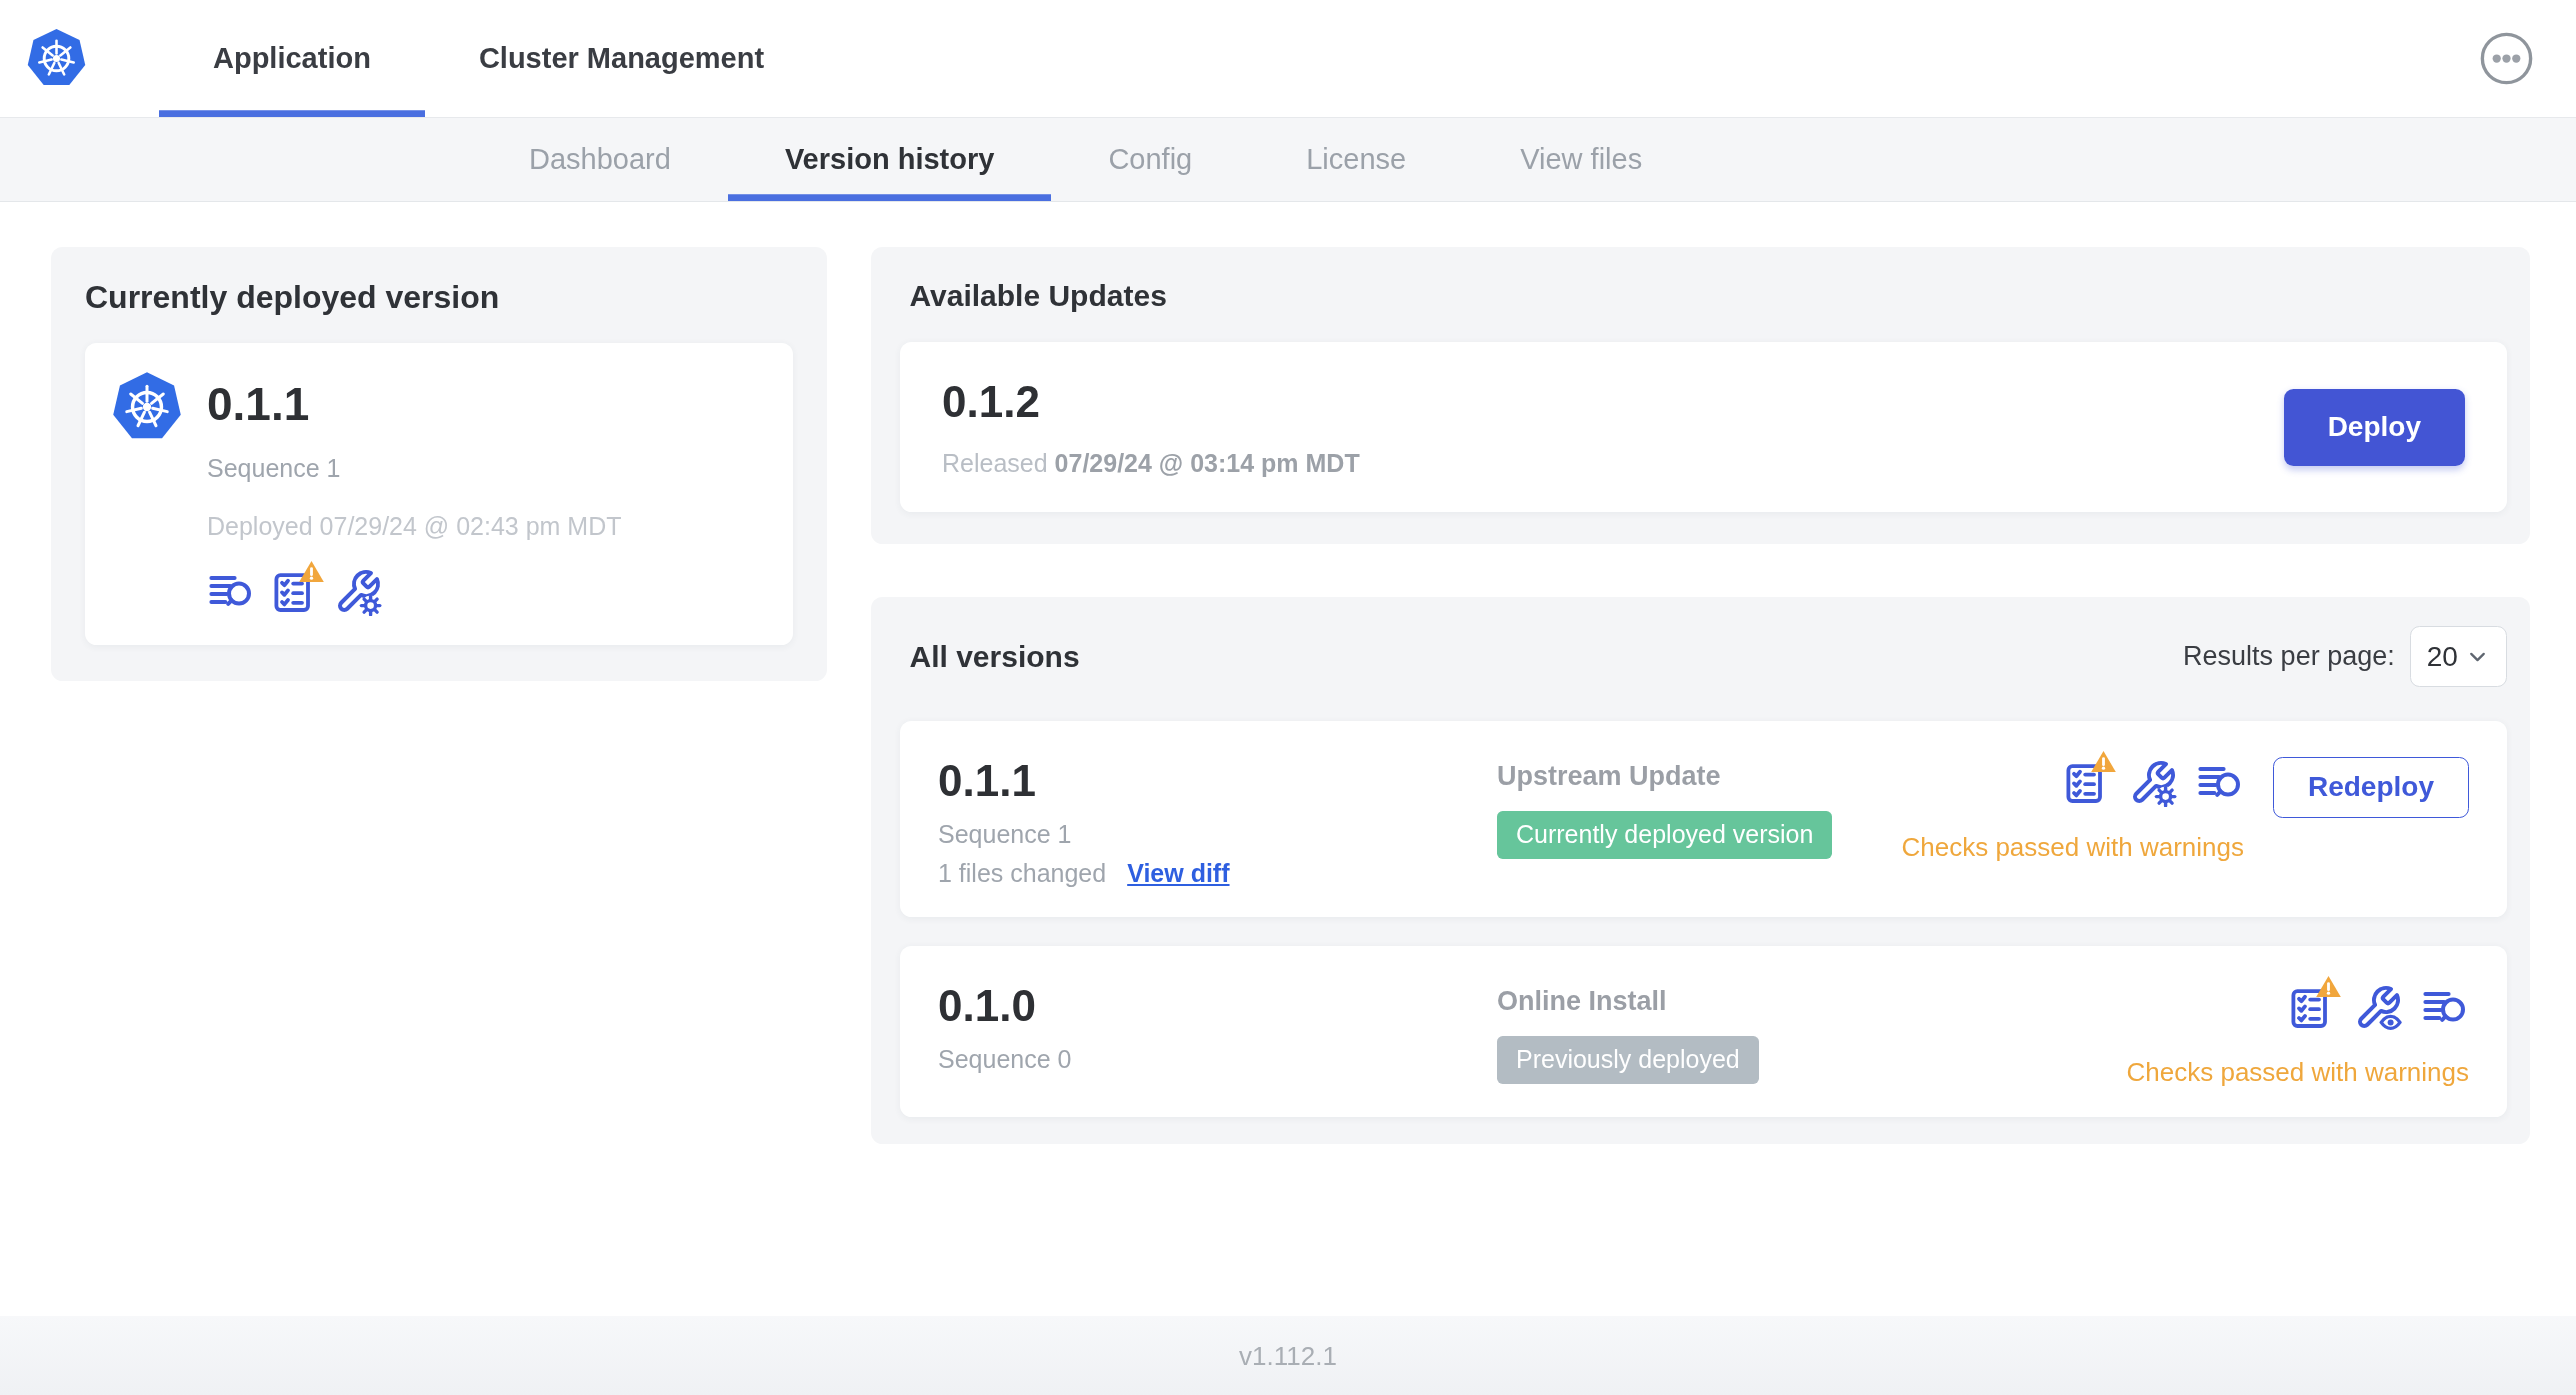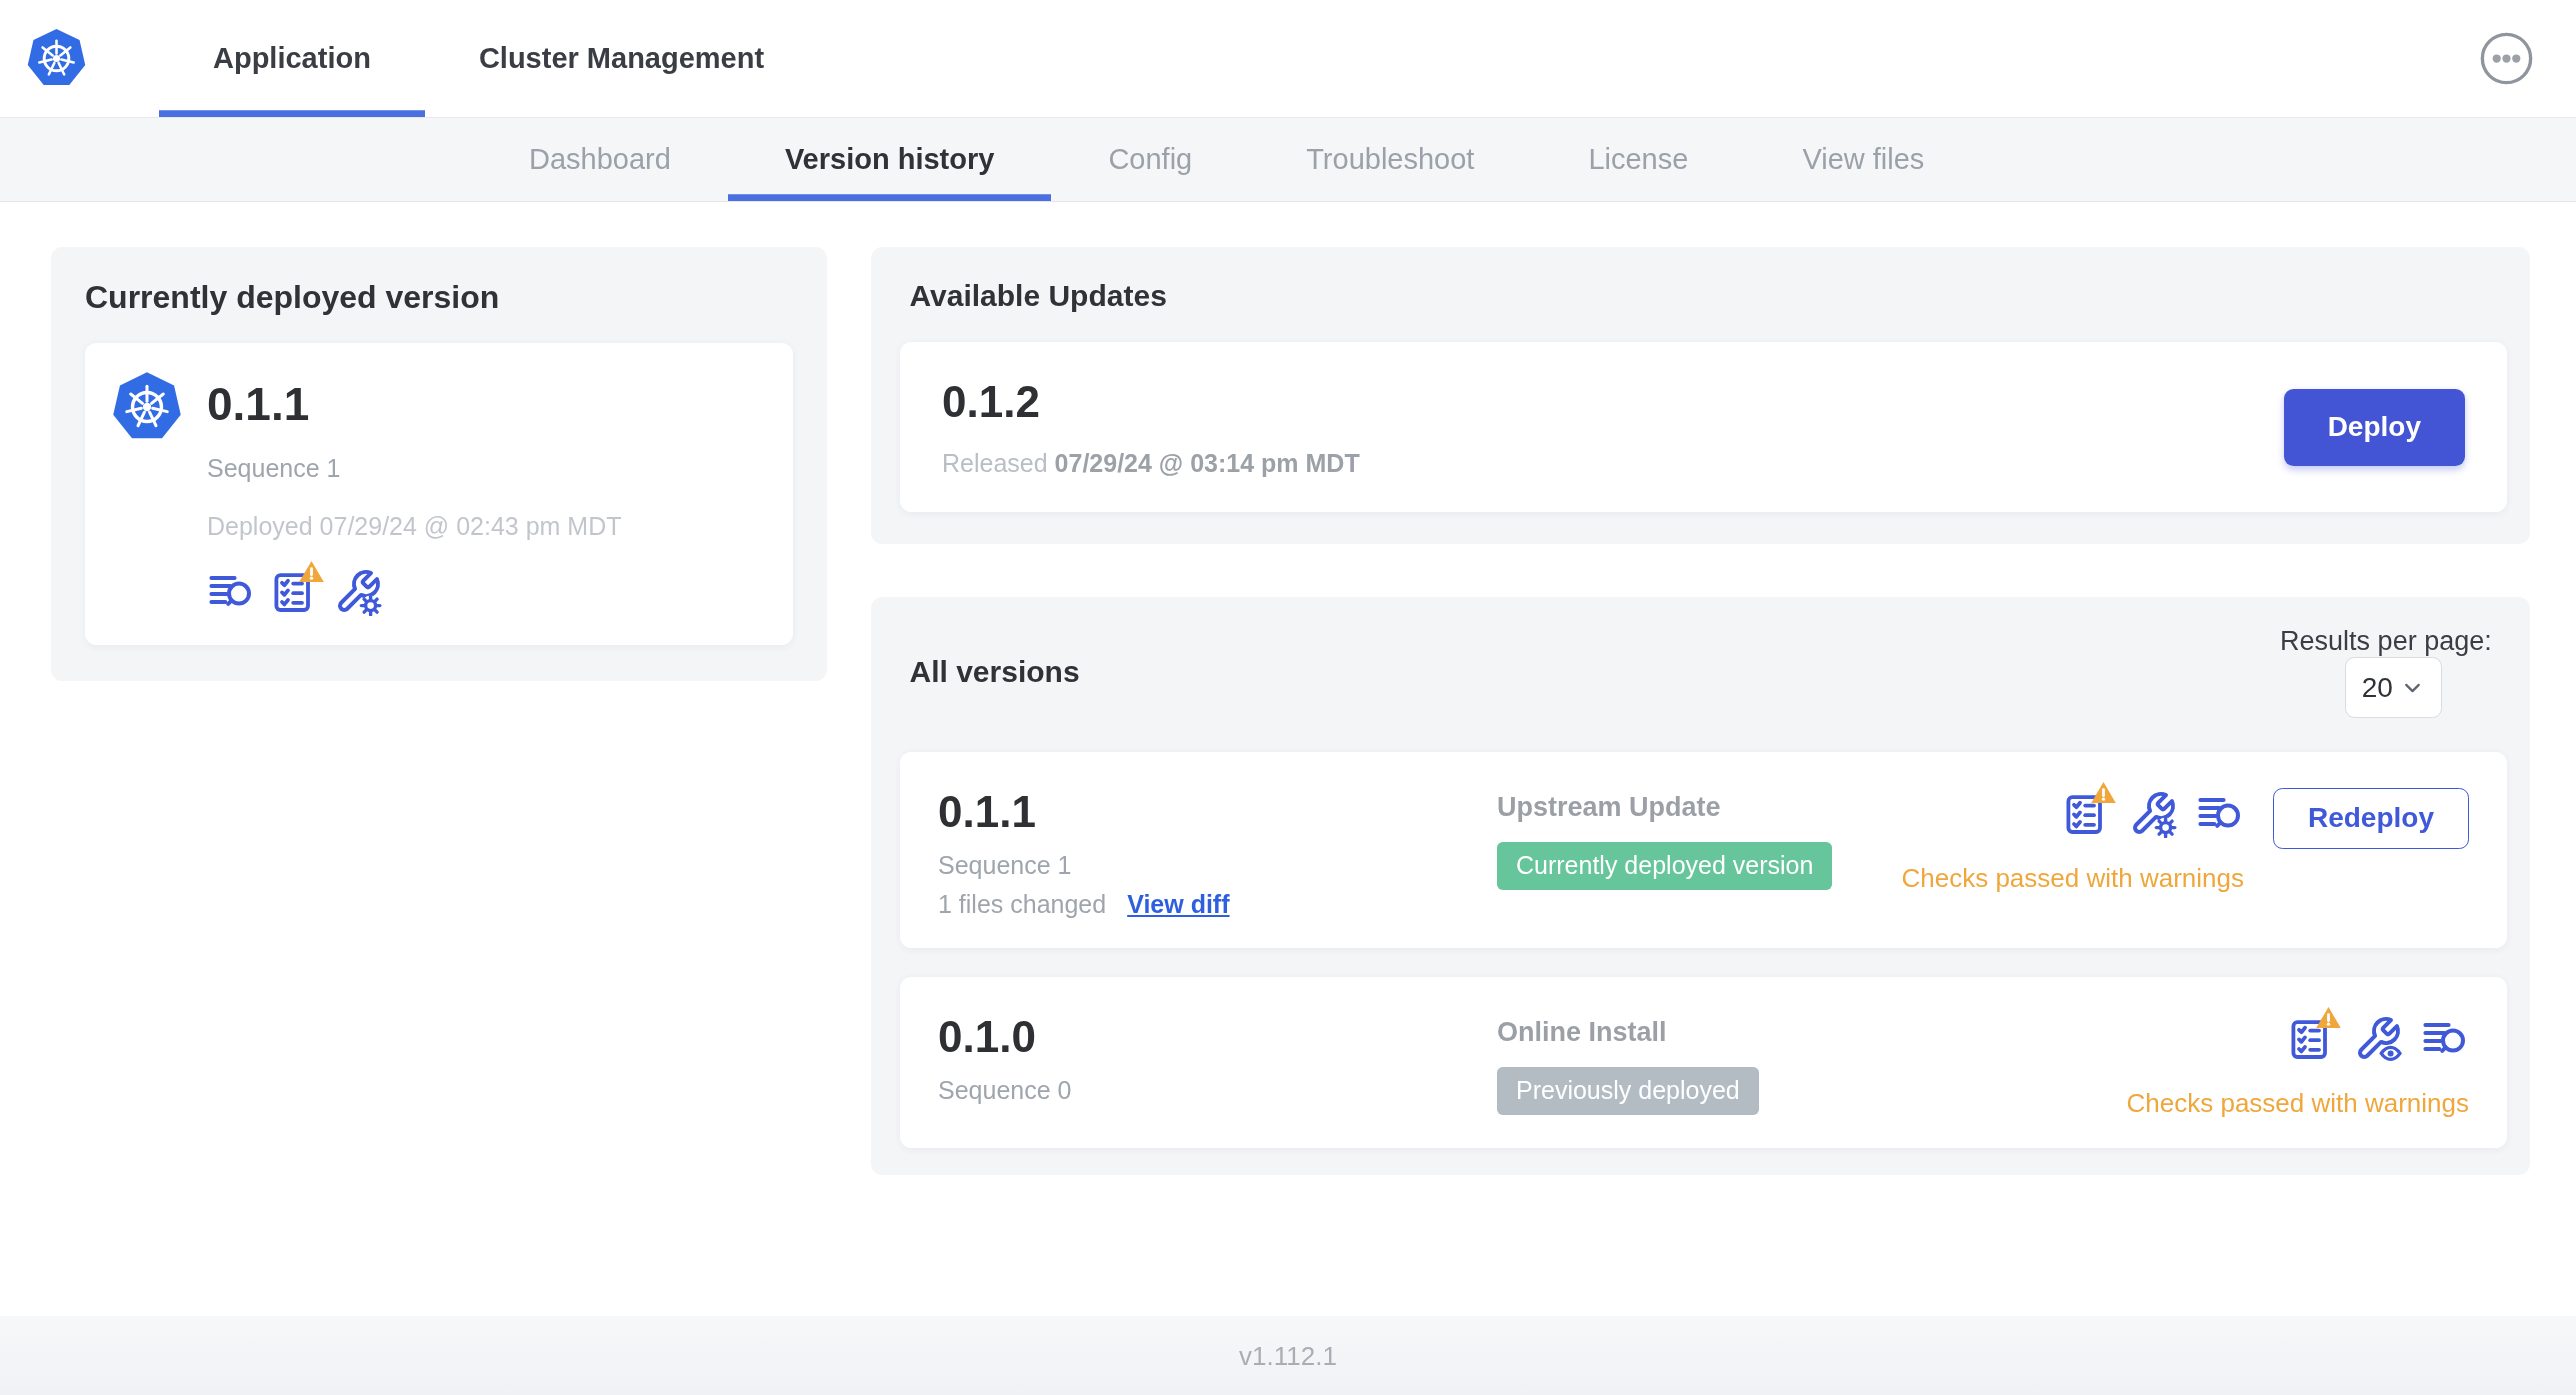--- a/index.html
+++ b/index.html
@@ -92,21 +92,21 @@
     background: #4355d4; color: #fff;
     font-family: "Liberation Sans", sans-serif;
     font-size: 28px; font-weight: 700;
     border: none; border-radius: 9.5px; cursor: pointer;
     box-shadow: 0 3.8px 7.6px rgba(67,85,212,0.30);
   }
 
   .allversions-card { margin-top: 53px; padding: 29px 23px 27px 29px; }
   .av-head { display: flex; align-items: center; }
   .av-head .card-title { margin-left: 9.5px; }
-  .rpp { margin-left: auto; display: flex; align-items: center; flex-direction: column; }
+  .rpp { margin-left: auto; display: flex; align-items: center; }
   .rpp-label { font-size: 27px; color: #3a3d43; margin-right: 15.3px; }
   .rpp-select {
     width: 97px; height: 61px;
     background: #fff; border: 1.9px solid #d8dce1; border-radius: 9.5px;
     display: flex; align-items: center; justify-content: center; gap: 7.6px;
     cursor: pointer;
   }
   .rpp-value { font-size: 28px; color: #2f3237; }
   .chev { width: 25px; height: 25px; }
 
@@ -232,21 +232,20 @@
     <svg viewBox="0 0 36 36" width="55" height="55">
         <use href="#i-dots"></use>
       </svg>
   </button>
 </header>
 
 <nav class="subnav">
   <div class="sub-tab">Dashboard</div>
   <div class="sub-tab active">Version history</div>
   <div class="sub-tab">Config</div>
-  <div class="sub-tab">Troubleshoot</div>
   <div class="sub-tab">License</div>
   <div class="sub-tab">View files</div>
 </nav>
 
 <main>
 
   <section class="card current-card">
     <h2 class="card-title" style="font-size:32px">Currently deployed version</h2>
     <div class="inner current-inner">
       <div class="k8s-badge">

